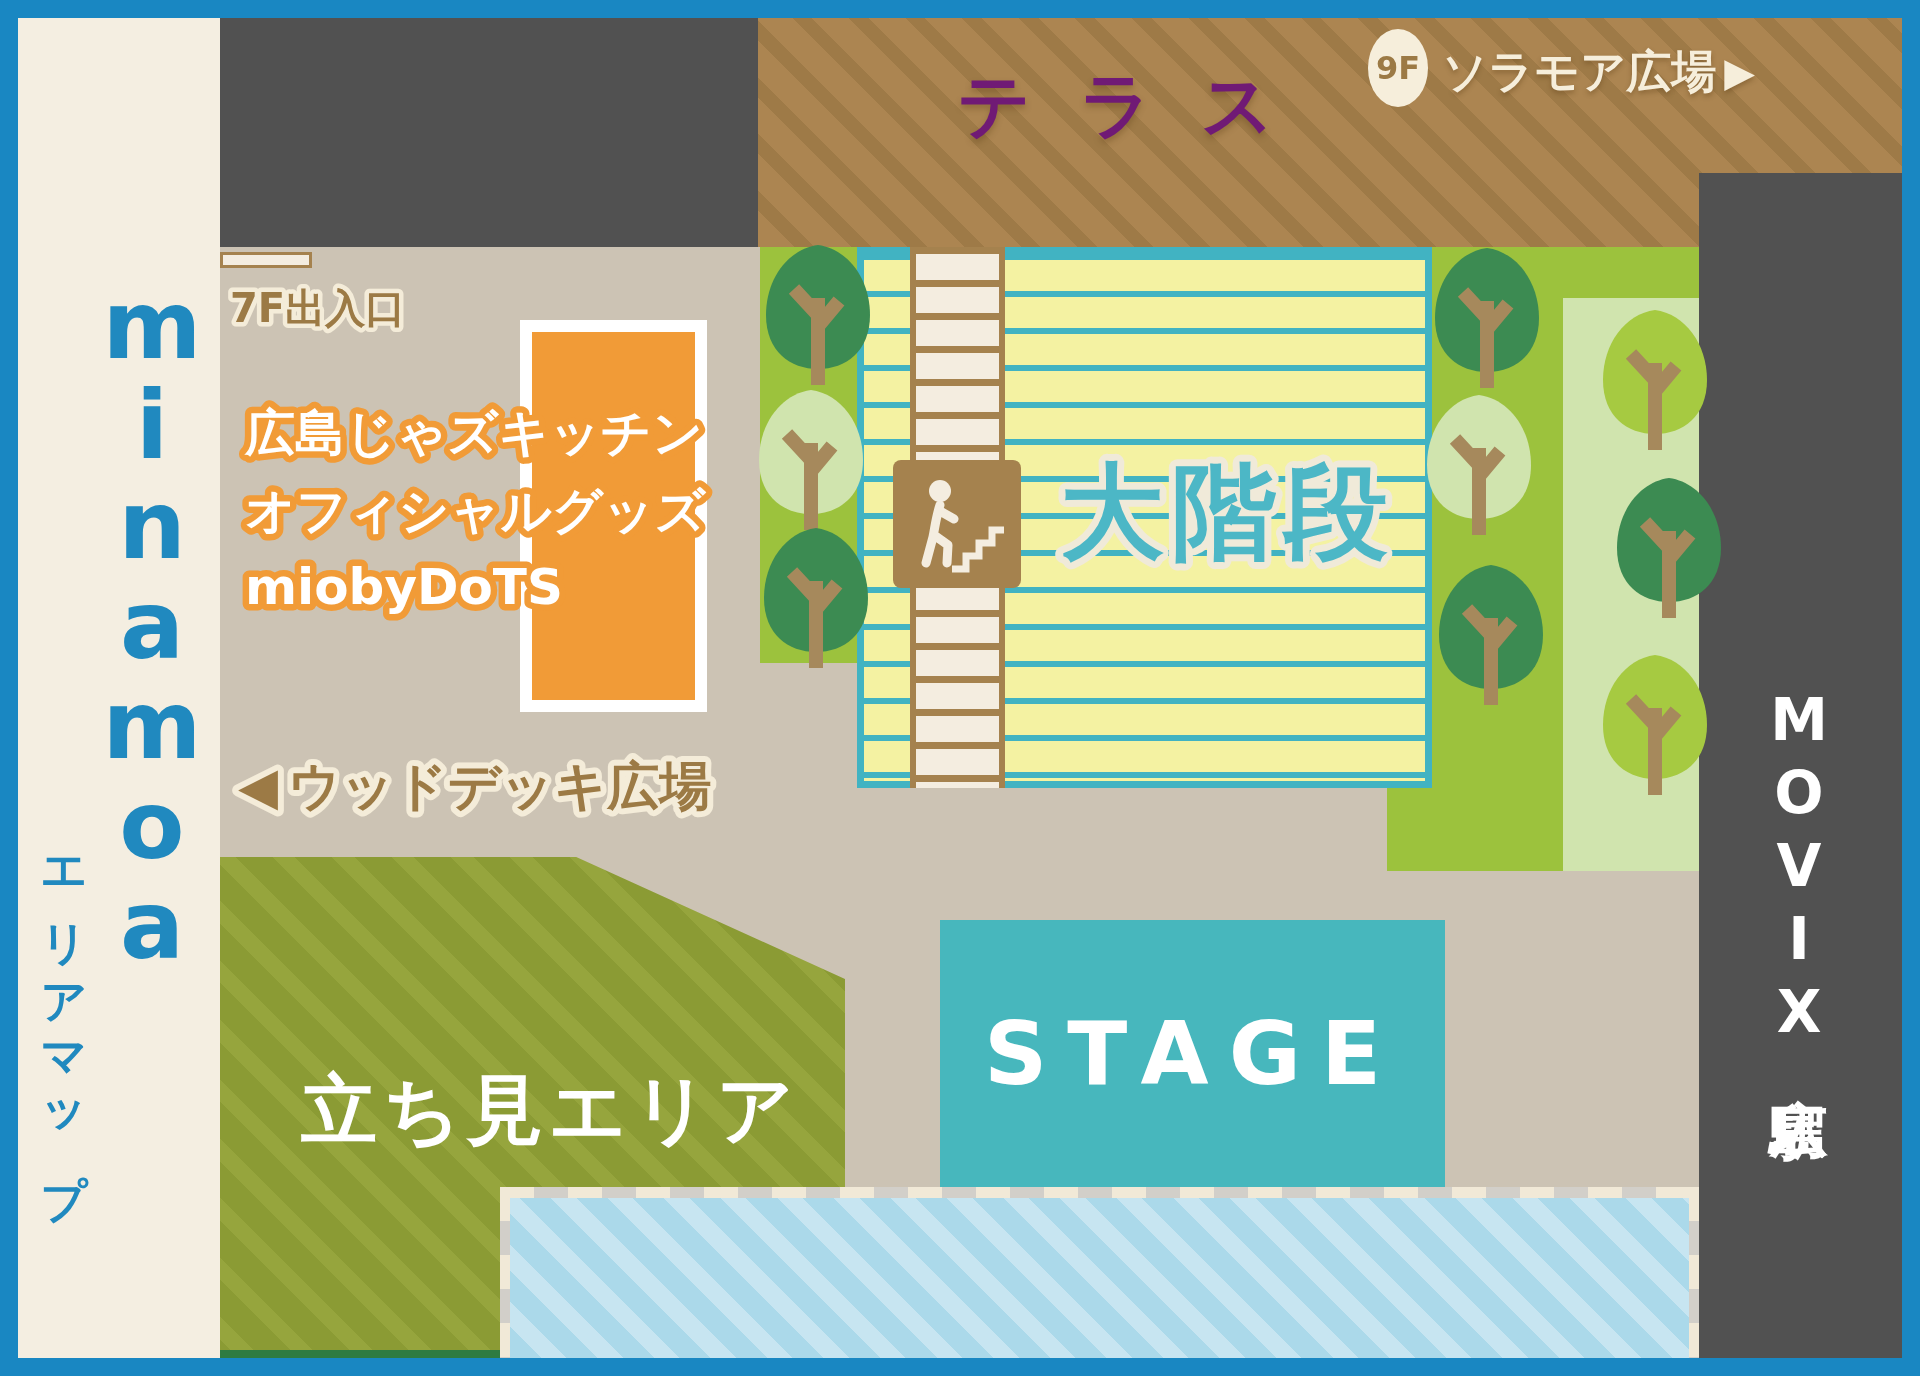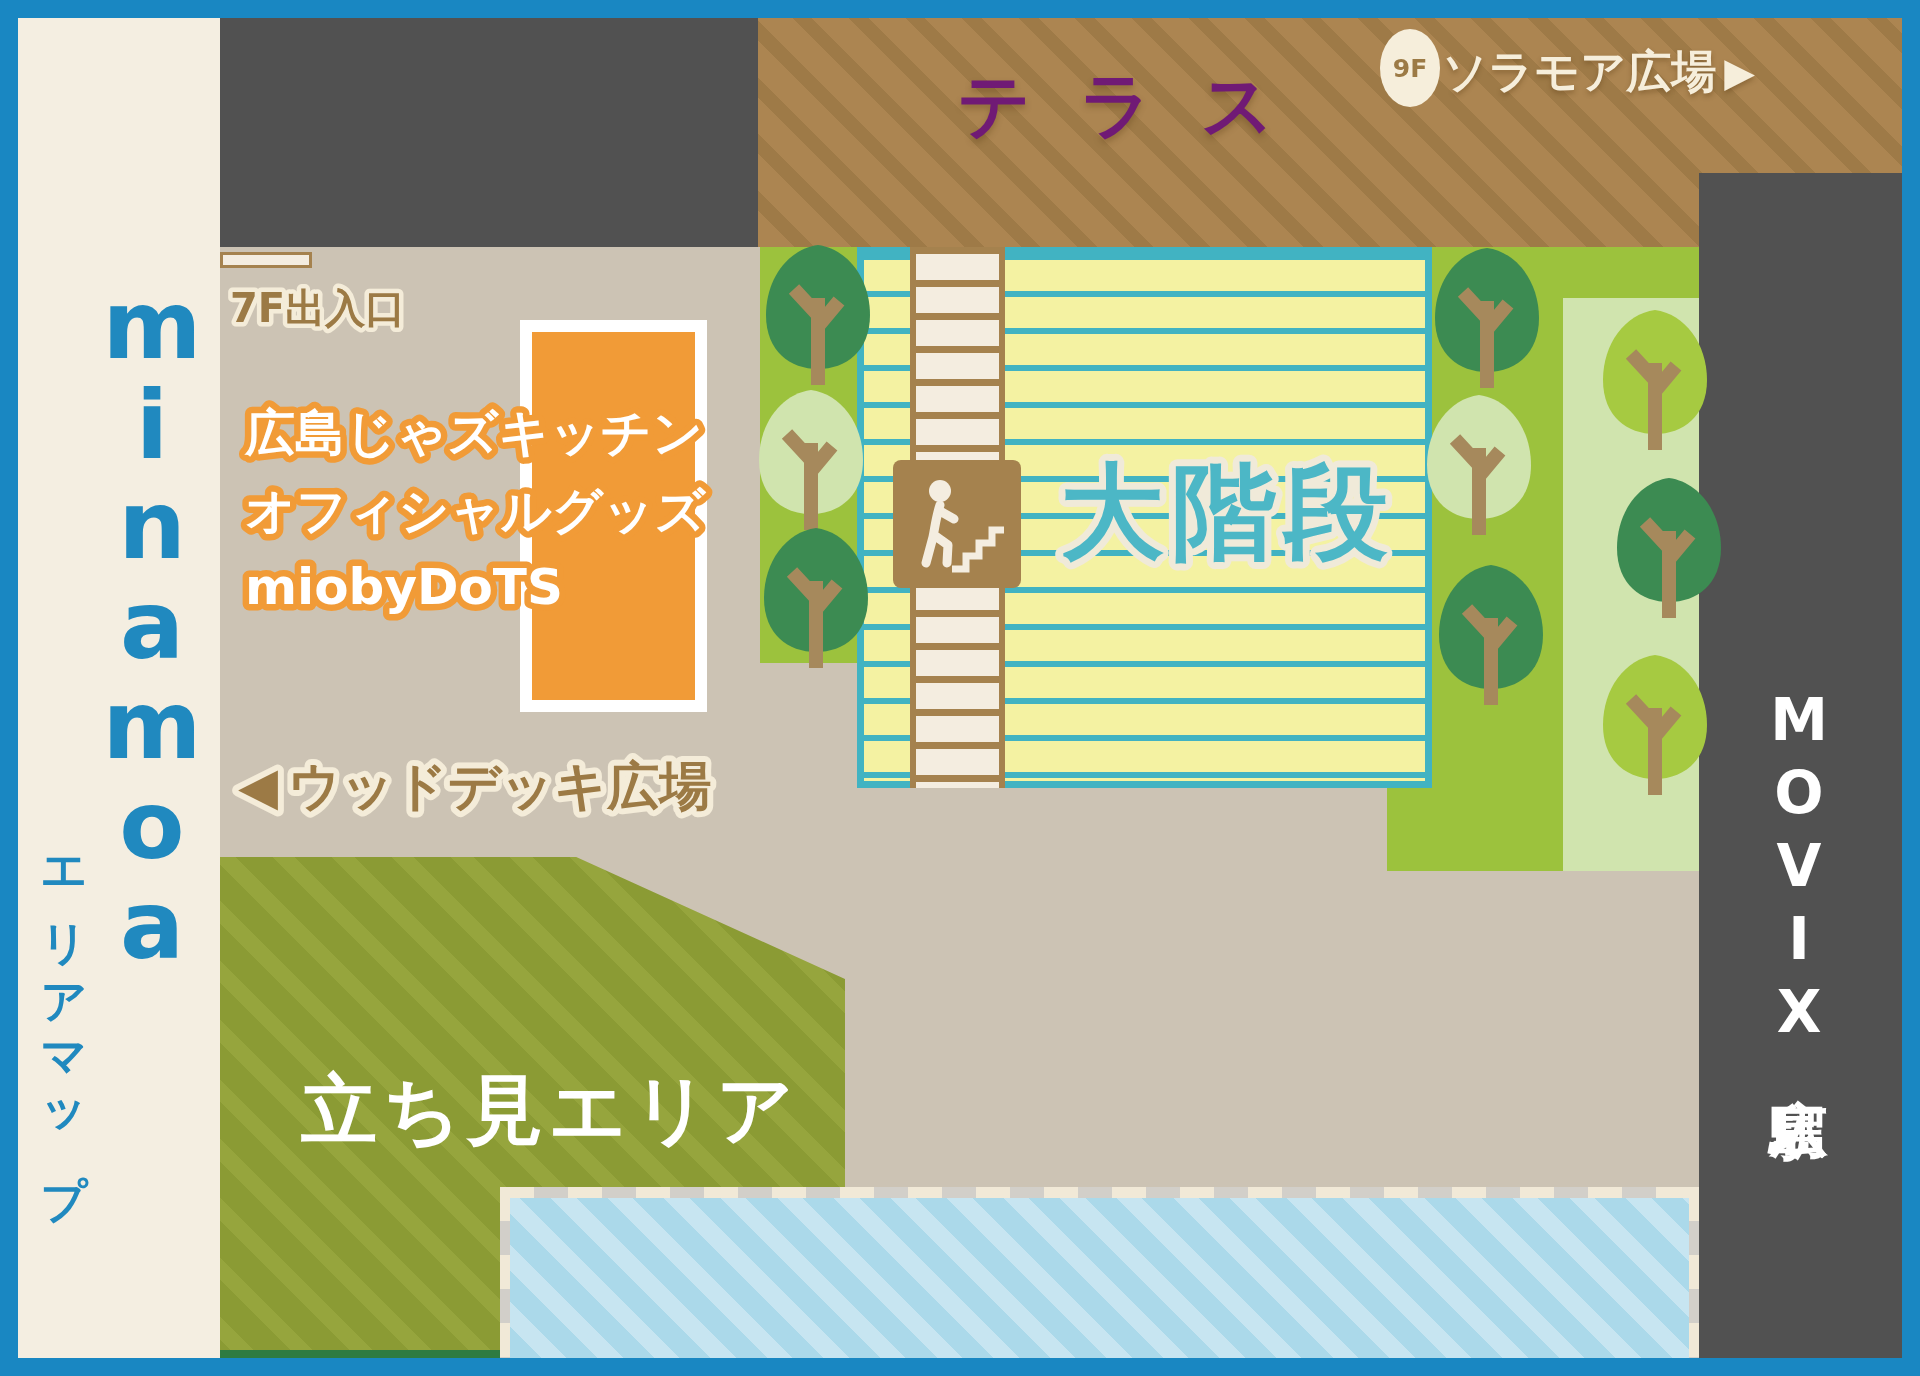--- a/index.html
+++ b/index.html
@@ -16,21 +16,21 @@
 
   
   .block7f{left:202px;top:0;width:558px;height:229px;background:#515151;}
   .badge7f{left:302px;top:19px;width:150px;height:176px;border-radius:50%;background:#2089bf;
     display:flex;align-items:center;justify-content:center;color:#f4eee1;font-size:82px;font-weight:bold;}
   .terrace{left:740px;top:0;width:1162px;height:229px;
     background:repeating-linear-gradient(45deg,#ac8551 0 26px,#9e7a47 26px 40px);}
   .terrace-label{left:882px;top:40px;width:480px;text-align:center;color:#701a75;
     font-size:72px;font-weight:bold;letter-spacing:48px;text-shadow:0 4px 6px rgba(90,60,20,.35);}
   .badge9f{left:1350px;top:11px;width:60px;height:78px;border-radius:50%;background:#f6eedb;
-    display:flex;align-items:center;justify-content:center;color:#9c7a45;font-size:25px;font-weight:bold;margin-left:12px;}
+    display:flex;align-items:center;justify-content:center;color:#9c7a45;font-size:32px;font-weight:bold;}
   .soramoa{left:1424px;top:24px;display:flex;align-items:center;gap:8px;color:#f6eedb;
     font-size:45px;font-weight:bold;text-shadow:0 3px 5px rgba(90,60,20,.4);}
   .soramoa .arr{font-size:40px;}
 
   
   .movix{left:1681px;top:155px;width:221px;height:1203px;background:#515151;}
   .movix-label{left:1752px;top:668px;writing-mode:vertical-rl;text-orientation:upright;
     color:#ffffff;font-size:58px;font-weight:bold;letter-spacing:5px;line-height:1;}
 
   
@@ -169,19 +169,22 @@
   </svg>
 
   <svg class="bigtext" style="left:202px;top:728px" width="540" height="80">
     <text x="18" y="58" font-size="52" font-weight="bold" fill="#9c7a45" stroke="#f4ecd9" stroke-width="12" stroke-linejoin="round" style="paint-order:stroke fill"><tspan>◀</tspan><tspan dx="10">ウッドデッキ広場</tspan></text>
   </svg>
 
   <div class="abs standing"></div>
   <div class="abs greenline"></div>
   <div class="abs standing-label">立ち見エリア</div>
 
+  <div class="abs stage">
+    <span class="stage-label">STAGE</span>
+  </div>
 
   <div class="abs dash-top"></div>
   <div class="abs dash-left"></div>
   <div class="abs dash-right"></div>
   <div class="abs audience"></div>
 
 </div>
 
 </body></html>

